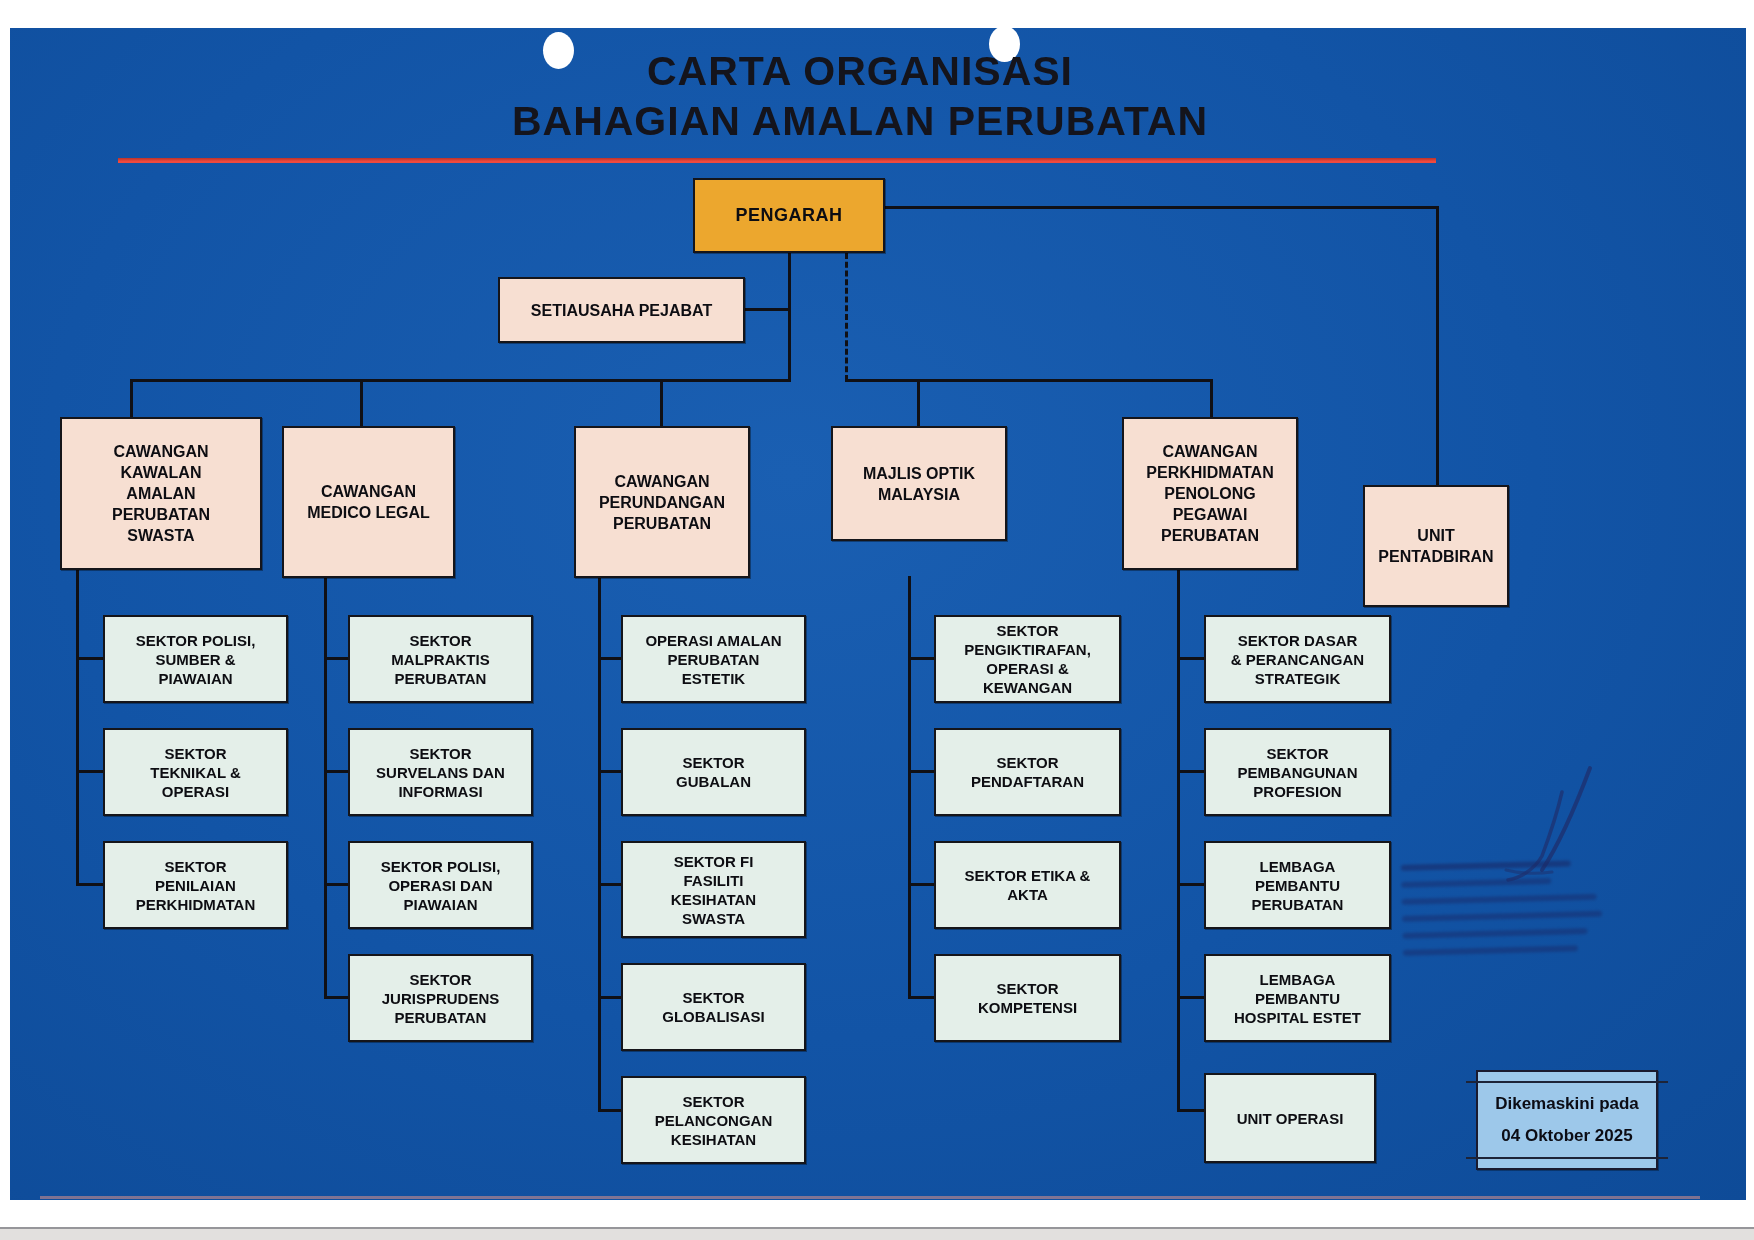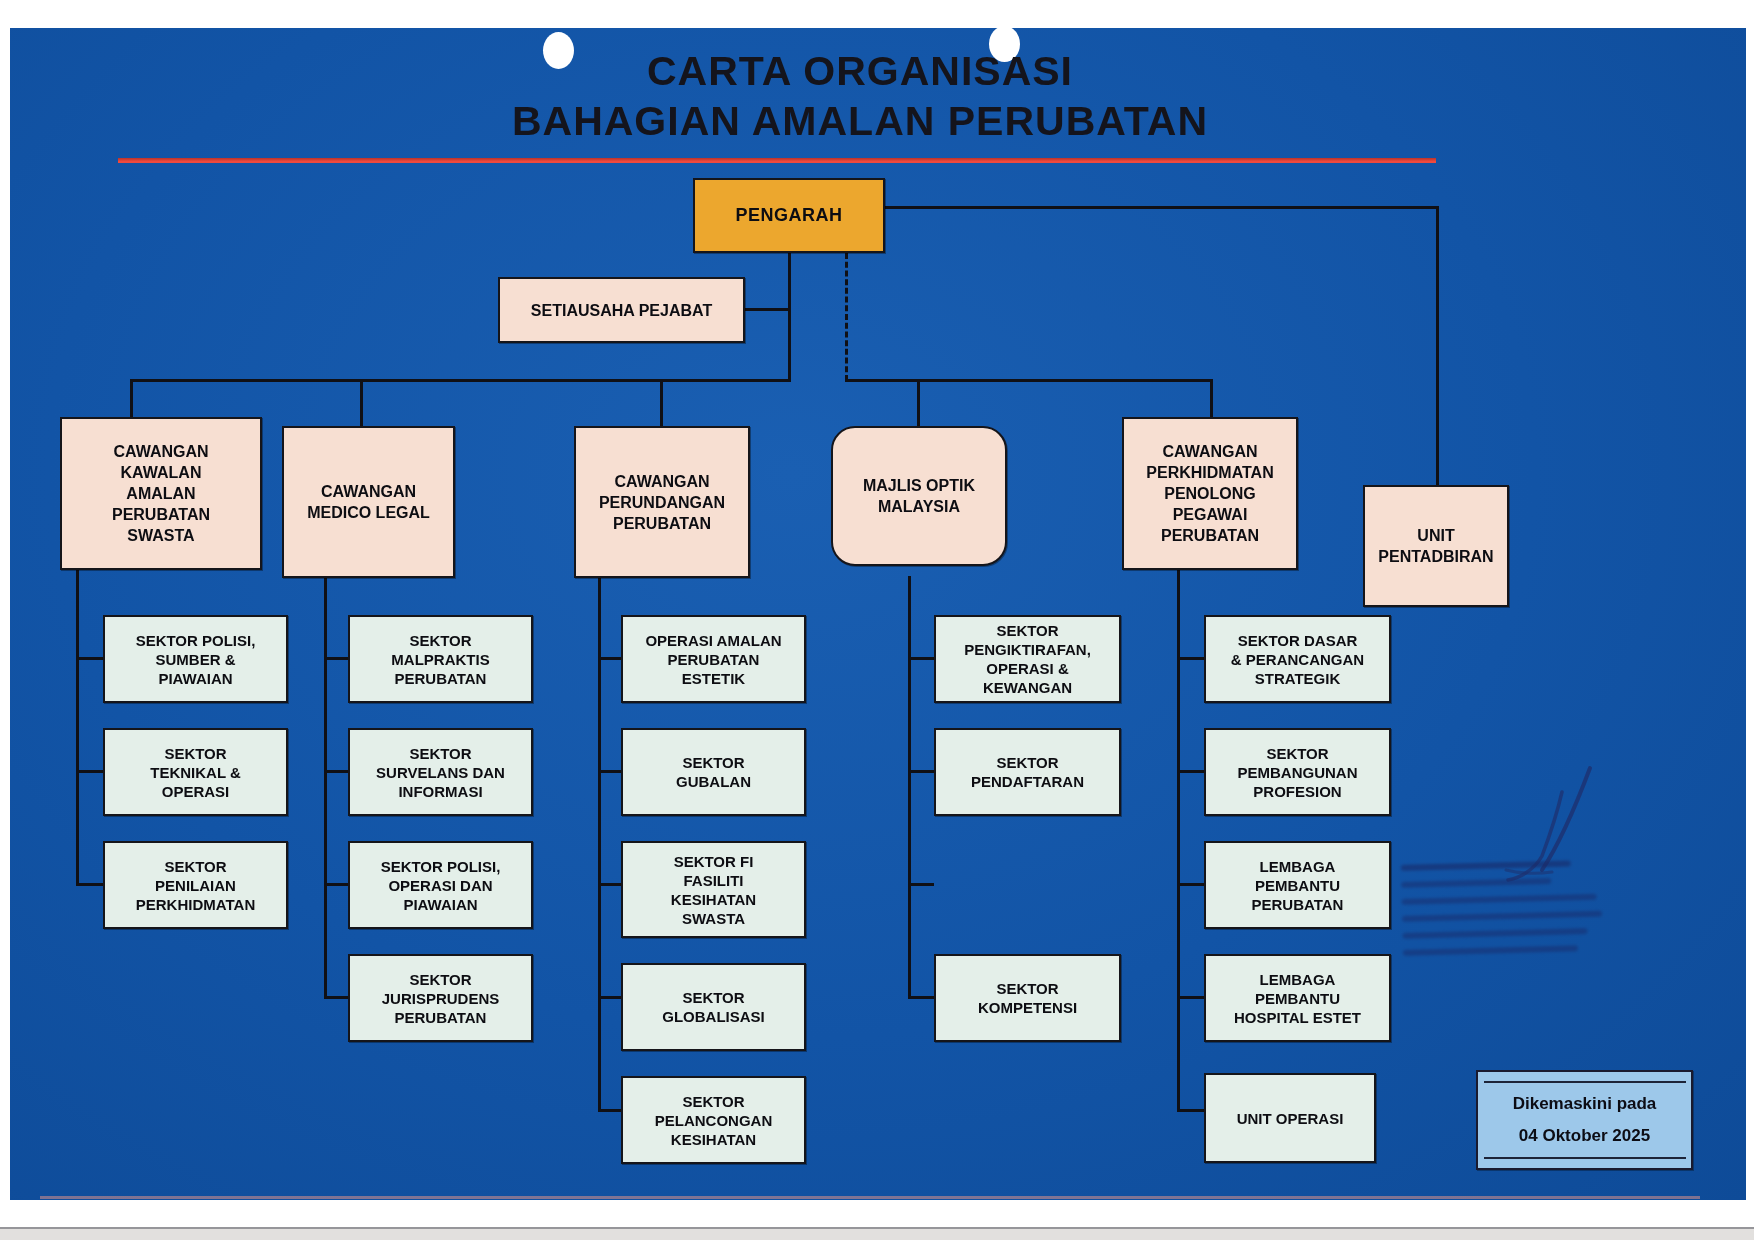--- a/index.html
+++ b/index.html
@@ -14,21 +14,21 @@
             background:linear-gradient(180deg,#b9332b 0%,#ef4a3e 70%);}
   .ln{position:absolute;background:#101015;}
   .ln-dash{position:absolute;width:0;border-left:3px dashed #101015;background:none;}
   .bx{position:absolute;display:flex;align-items:center;justify-content:center;text-align:center;
       border:2px solid #15151a;box-sizing:border-box;color:#0d0d12;font-weight:700;
       box-shadow:1px 1px 0 rgba(0,0,0,0.35);}
   .bx .lbl{white-space:pre-line;}
   .bx-director{background:#eca72e;font-size:18px;letter-spacing:0.5px;}
   .bx-peach{background:#f7dfd2;font-size:16px;line-height:21px;}
   .bx-mint{background:#e4efe9;font-size:15px;line-height:19px;}
-  .update-box{position:absolute;left:1476px;top:1070px;width:217px;height:100px;background:#9dc8ea;
+  .update-box{position:absolute;left:1476px;top:1070px;width:182px;height:100px;background:#9dc8ea;
               border:2px solid #1a1a2e;box-sizing:border-box;display:flex;flex-direction:column;
               align-items:center;justify-content:space-between;padding:9px 0;box-shadow:1px 1px 0 rgba(0,0,0,.3);}
   .update-rule{width:202px;height:0;border-top:2.5px solid #1d2438;}
   .update-text{color:#0c0c14;font-weight:700;font-size:17px;}
   .stamp{position:absolute;left:1402px;top:862px;width:220px;transform:rotate(-1.5deg);}
   .stamp-line{height:6px;border-radius:3px;background:rgba(24,42,105,0.5);filter:blur(1.4px);margin-bottom:11px;}
   .sig{position:absolute;left:1478px;top:762px;}
   .bottom-white{position:absolute;left:0;top:1200px;width:1754px;height:40px;background:#ffffff;}
   .bottom-gray{position:absolute;left:0;top:1227px;width:1754px;height:13px;background:#e2e0de;border-top:2px solid #96969a;}
   .page-pink-edge{position:absolute;left:40px;top:1196px;width:1660px;height:3px;background:rgba(221,146,138,0.55);}
@@ -113,21 +113,21 @@
   </div>
   <div class="bx bx-peach" style="left:282px;top:426px;width:173px;height:152px;">
     <span class="lbl">CAWANGAN
 MEDICO LEGAL</span>
   </div>
   <div class="bx bx-peach" style="left:574px;top:426px;width:176px;height:152px;">
     <span class="lbl">CAWANGAN
 PERUNDANGAN
 PERUBATAN</span>
   </div>
-  <div class="bx bx-peach" style="left:831px;top:426px;width:176px;height:140px;border-radius:24px;">
+  <div class="bx bx-peach" style="left:831px;top:426px;width:176px;height:115px;">
     <span class="lbl">MAJLIS OPTIK
 MALAYSIA</span>
   </div>
   <div class="bx bx-peach" style="left:1122px;top:417px;width:176px;height:153px;">
     <span class="lbl">CAWANGAN
 PERKHIDMATAN
 PENOLONG
 PEGAWAI
 PERUBATAN</span>
   </div>
@@ -196,20 +196,24 @@
 
   <div class="bx bx-mint" style="left:934px;top:615px;width:187px;height:88px;">
     <span class="lbl">SEKTOR
 PENGIKTIRAFAN,
 OPERASI &amp;
 KEWANGAN</span>
   </div>
   <div class="bx bx-mint" style="left:934px;top:728px;width:187px;height:88px;">
     <span class="lbl">SEKTOR
 PENDAFTARAN</span>
+  </div>
+  <div class="bx bx-mint" style="left:934px;top:841px;width:187px;height:88px;">
+    <span class="lbl">SEKTOR ETIKA &amp;
+AKTA</span>
   </div>
   <div class="bx bx-mint" style="left:934px;top:954px;width:187px;height:88px;">
     <span class="lbl">SEKTOR
 KOMPETENSI</span>
   </div>
 
   <div class="bx bx-mint" style="left:1204px;top:615px;width:187px;height:88px;">
     <span class="lbl">SEKTOR DASAR
 &amp; PERANCANGAN
 STRATEGIK</span>

